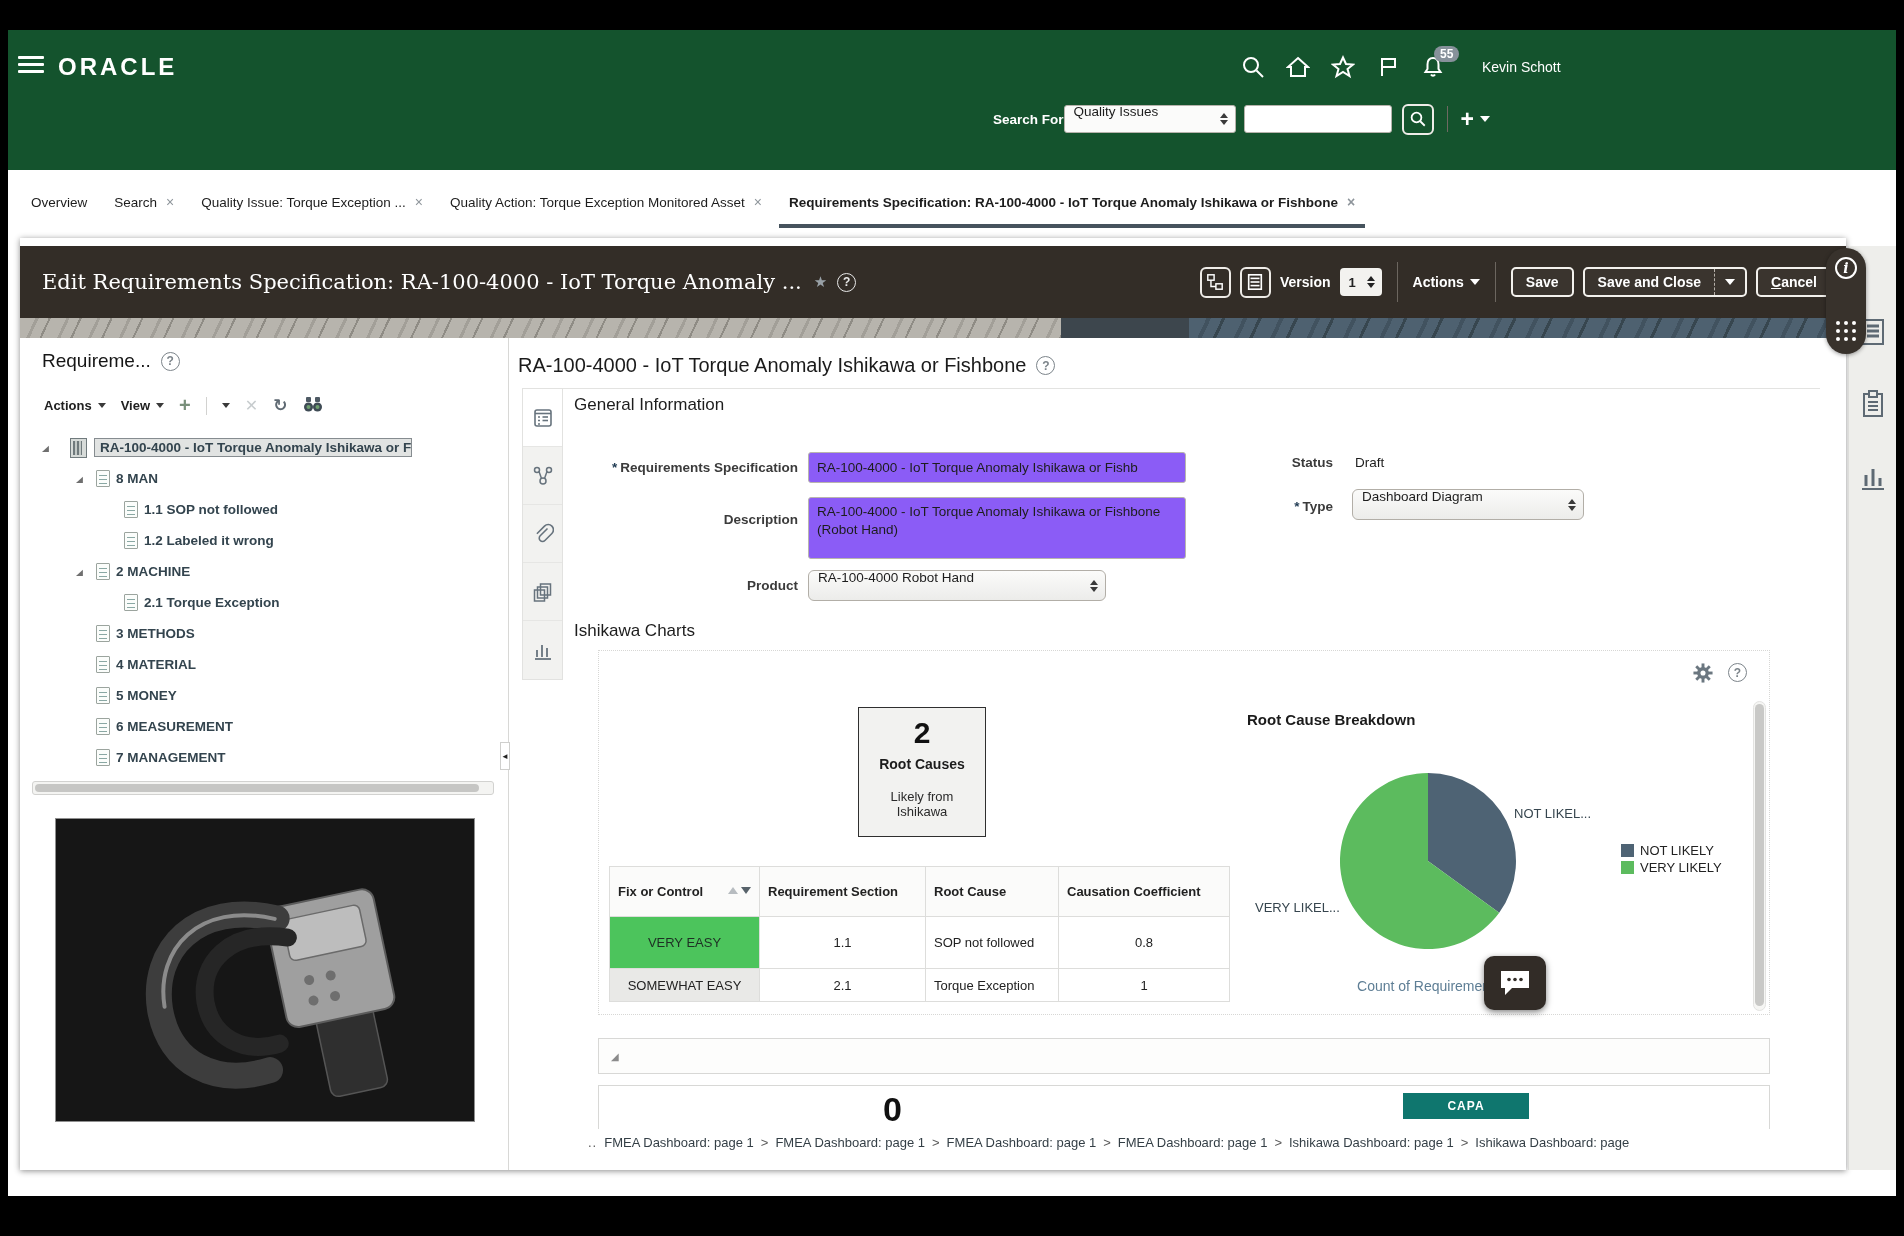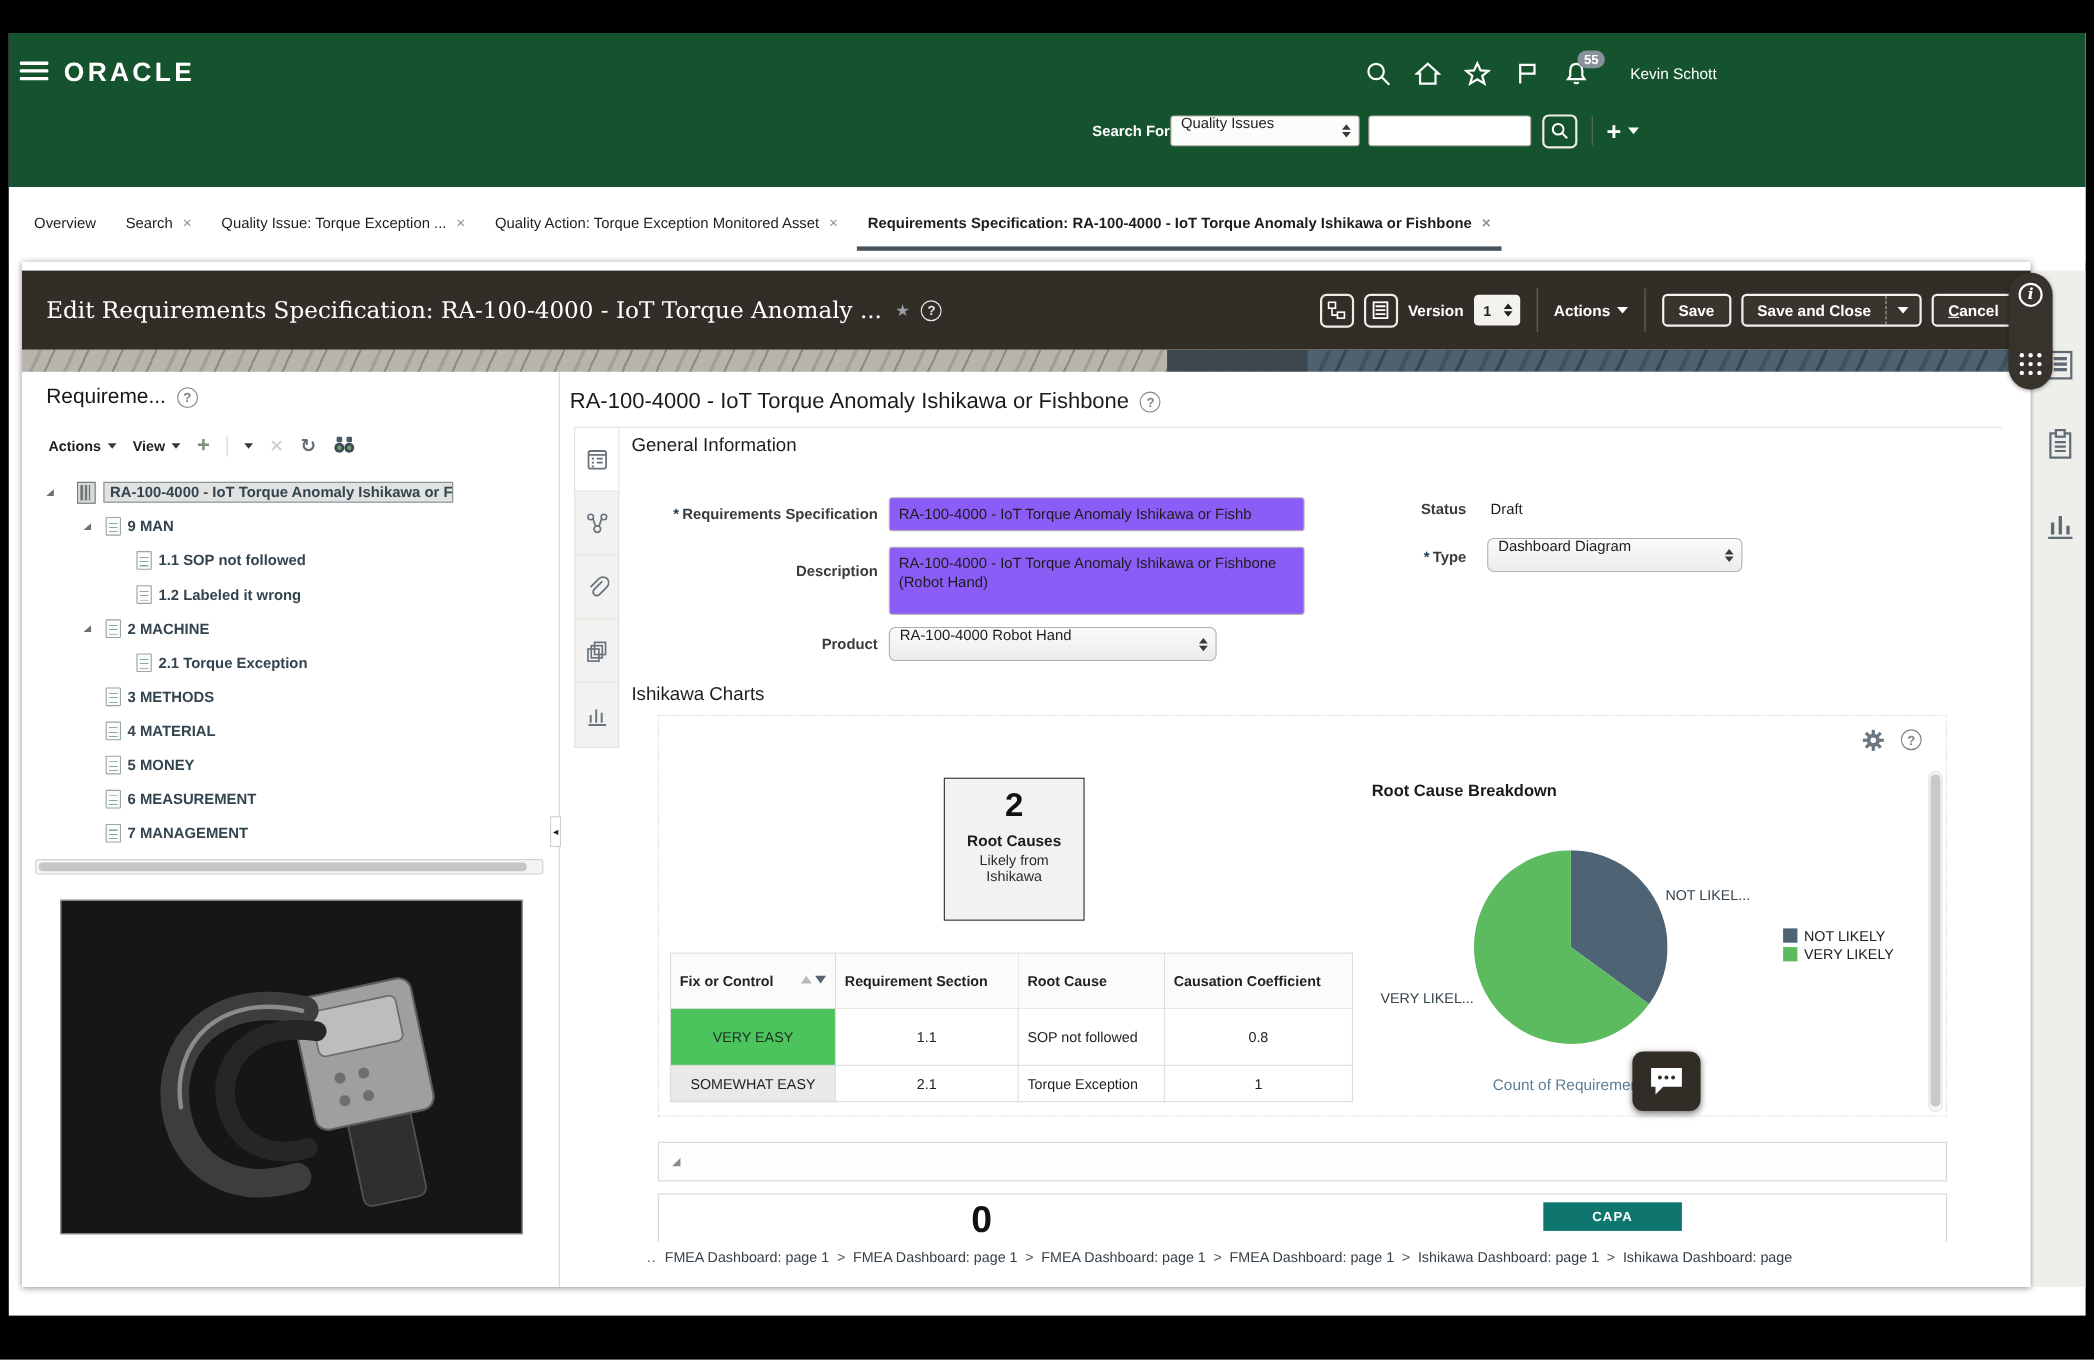--- a/index.html
+++ b/index.html
@@ -108,21 +108,21 @@
   textarea.ftext{padding:5px 8px;resize:none;line-height:1.35}
   .fvalue{position:absolute;font-size:13.5px;color:#1d1d1d}
   .fselect{position:absolute;border-radius:6px;height:31px;padding-right:28px;border:1px solid #b2aea7;background:linear-gradient(#fbfbfa,#ececea)}
 
   .chart-panel{position:absolute;left:88px;top:312px;width:1172px;height:365px;border:1px dotted #d7d7d5;background:#fff}
   .gear{position:absolute;right:56px;top:12px;cursor:pointer}
   .cp-help{position:absolute;right:22px;top:12px;color:#7c848a;cursor:pointer}
   .tile{position:absolute;left:259px;top:56px;width:128px;height:130px;border:1.5px solid #2f2f2f;background:#f2f2f0;text-align:center}
   .tile .cnt{font-size:30px;font-weight:bold;color:#111;margin-top:8px}
   .tile .lab{font-size:14px;font-weight:bold;color:#1c1c1c;margin-top:6px}
-  .tile .sub{font-size:13px;color:#2a2a2a;margin:2px 14px 0}
+  .tile .sub{font-size:13px;color:#2a2a2a;margin:17px 14px 0}
 
   .rtable{position:absolute;left:10px;top:215px;border-collapse:collapse;font-size:13px;color:#222}
   .rtable th,.rtable td{border:1px solid #dddddb;padding:4px 8px}
   .rtable th{background:#fbfbfa;font-weight:bold;text-align:left;height:50px;position:relative}
   .rtable .c1{width:150px}.rtable .c2{width:166px}.rtable .c3{width:133px}.rtable .c4{width:171px}
   .rtable td{height:33px}
   .rtable tr.r1 td{height:52px}
   .td-c{text-align:center}
   .cell-green{background:#4cc45c;text-align:center;color:#1e2f24}
   .cell-gray{background:#e9e9e7;text-align:center}
@@ -337,21 +337,21 @@
 
         <div class="tree">
           <div class="trow lv0">
             <span class="exp">◢</span>
             <span class="root-ico"></span>
             <span class="root-label">RA-100-4000 - IoT Torque Anomaly Ishikawa or Fishbone</span>
           </div>
           <div class="trow lv1">
             <span class="exp">◢</span>
             <span class="doc-ico"></span>
-            <span>9 MAN</span>
+            <span>8 MAN</span>
           </div>
           <div class="trow lv2">
             <span class="doc-ico"></span>
             <span>1.1 SOP not followed</span>
           </div>
           <div class="trow lv2">
             <span class="doc-ico"></span>
             <span>1.2 Labeled it wrong</span>
           </div>
           <div class="trow lv1">

